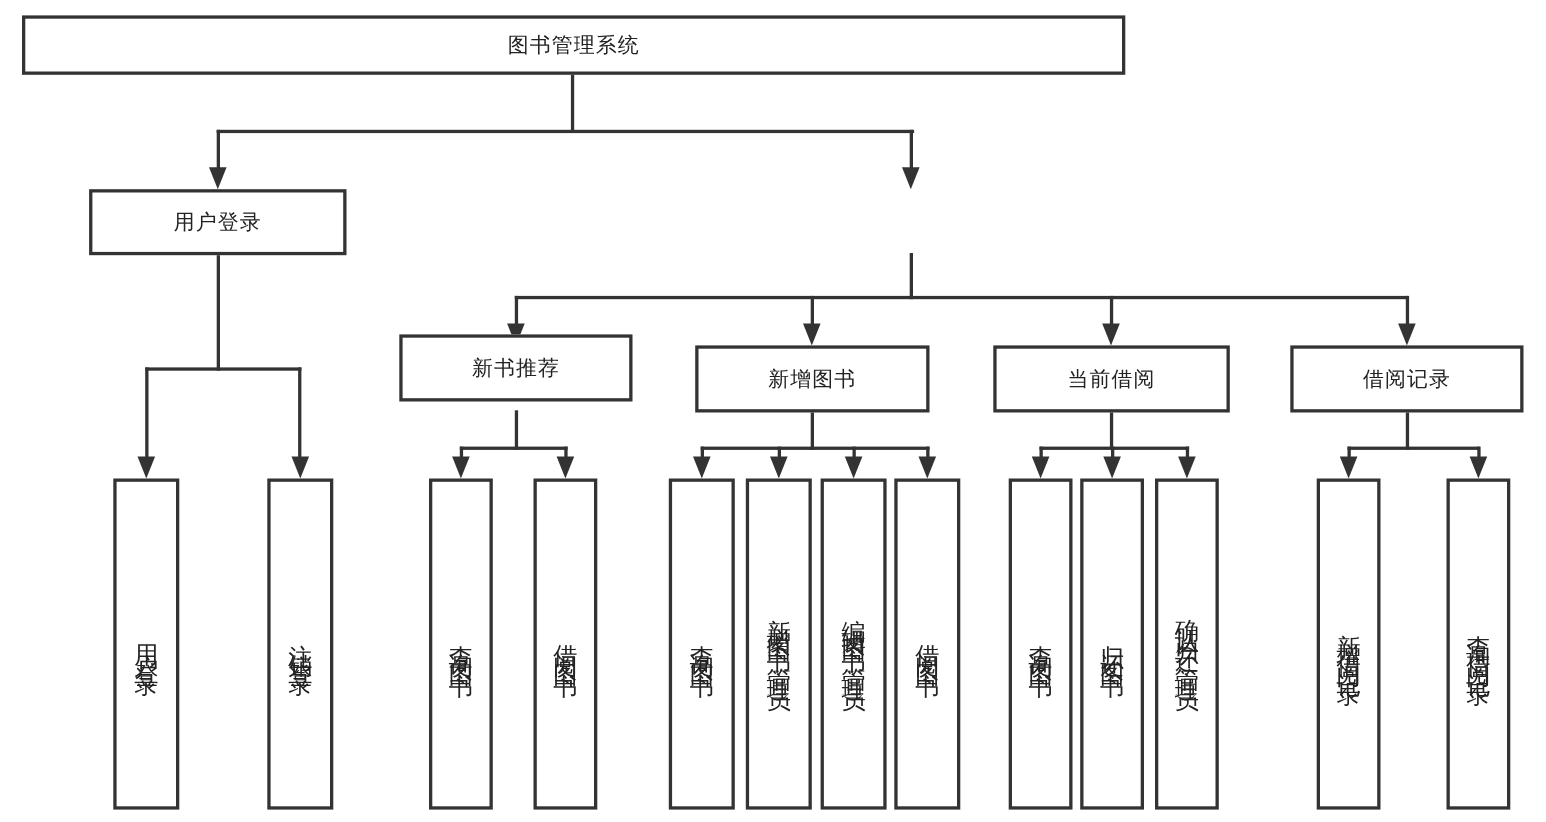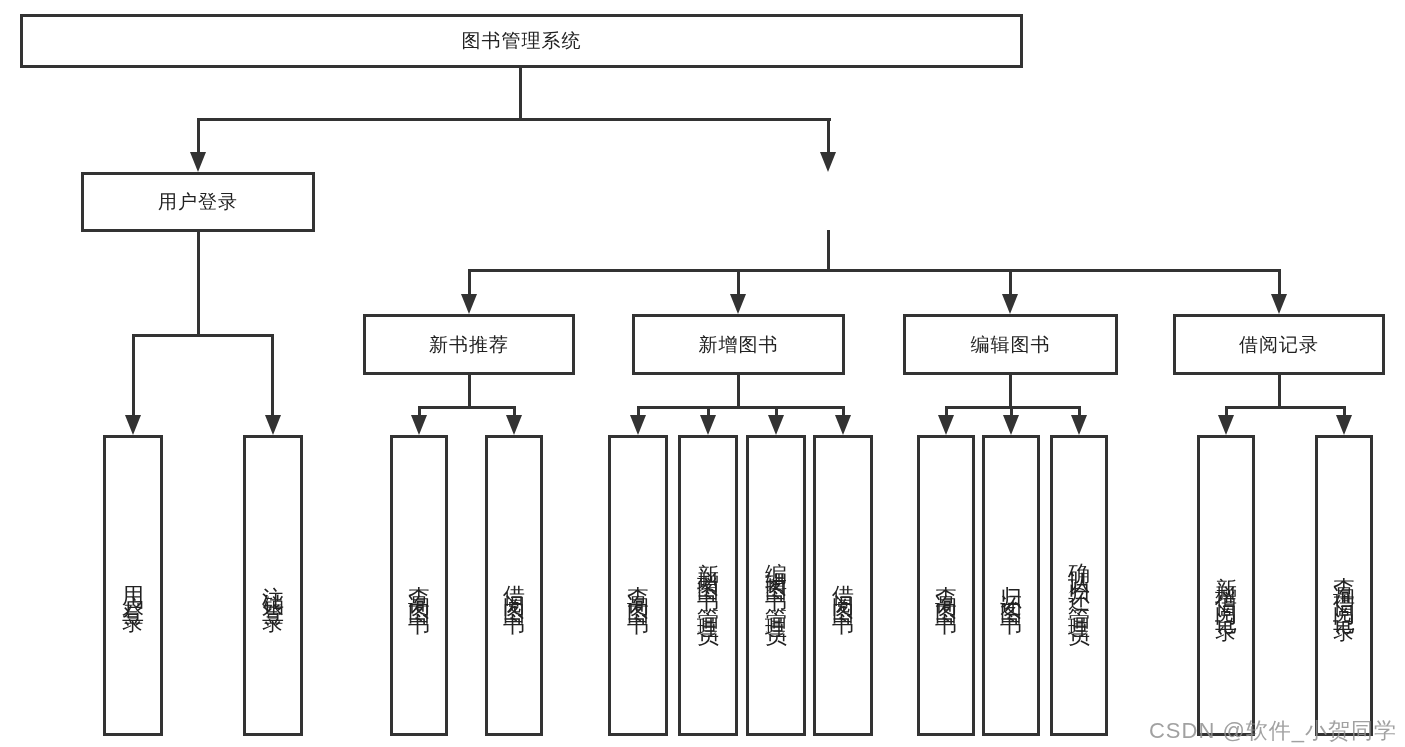--- a/index.html
+++ b/index.html
@@ -49,21 +49,21 @@
     font-size: 22px;
     color: rgba(145,145,145,0.85);
     letter-spacing: 1px;
     z-index: 5;
     white-space: nowrap;
   }
   
   .n-root          { left: 20px;   top: 14px;  width: 1003px; height: 54px; }
   .n-user-login    { left: 81px;   top: 172px; width: 234px;  height: 60px; }
   .n-book-mgmt     { left: 712px;  top: 172px; width: 235px;  height: 60px; }
-  .n-new-book-rec  { left: 363px;  top: 314px; width: 212px;  height: 61px; }
+  .n-new-book-rec  { left: 363px;  top: 304px; width: 212px;  height: 61px; }
   .n-book-borrow   { left: 632px;  top: 314px; width: 213px;  height: 61px; }
   .n-cur-borrow    { left: 903px;  top: 314px; width: 215px;  height: 61px; }
   .n-borrow-record { left: 1173px; top: 314px; width: 212px;  height: 61px; }
   .lf { top: 435px; height: 301px; }
   .l1  { left: 103px;  width: 60px; }
   .l2  { left: 243px;  width: 60px; }
   .l3  { left: 390px;  width: 58px; }
   .l4  { left: 485px;  width: 58px; }
   .l5  { left: 608px;  width: 60px; }
   .l6  { left: 678px;  width: 60px; }
@@ -79,21 +79,21 @@
 <body>
 
 <div id="canvas">
 
   <div class="box n-root">图书管理系统</div>
 
   <div class="box n-user-login">用户登录</div>
 
   <div class="box n-new-book-rec">新书推荐</div>
   <div class="box n-book-borrow">新增图书</div>
-  <div class="box n-cur-borrow">编辑图书</div>
+  <div class="box n-cur-borrow">当前借阅</div>
   <div class="box n-borrow-record">借阅记录</div>
 
   <div class="box leaf lf l1">用户登录</div>
   <div class="box leaf lf l2">注销登录</div>
   <div class="box leaf lf l3">查询图书</div>
   <div class="box leaf lf l4">借阅图书</div>
   <div class="box leaf lf l5">查询图书</div>
   <div class="box leaf lf l6">新增图书（管理员）</div>
   <div class="box leaf lf l7">编辑图书（管理员）</div>
   <div class="box leaf lf l8">借阅图书</div>
@@ -155,15 +155,14 @@
   <div class="vl" style="left:1078px; top:406px; height:12px;"></div>
   <div class="ar" style="left:1071px; top:415px;"></div>
 
   <div class="vl" style="left:1278px; top:373px; height:36px;"></div>
   <div class="hl" style="left:1225px; top:406px; width:120px;"></div>
   <div class="vl" style="left:1225px; top:406px; height:12px;"></div>
   <div class="ar" style="left:1218px; top:415px;"></div>
   <div class="vl" style="left:1343px; top:406px; height:12px;"></div>
   <div class="ar" style="left:1336px; top:415px;"></div>
 
-  <div class="watermark">CSDN @软件_小贺同学</div>
 
 </div>
 
 </body></html>

